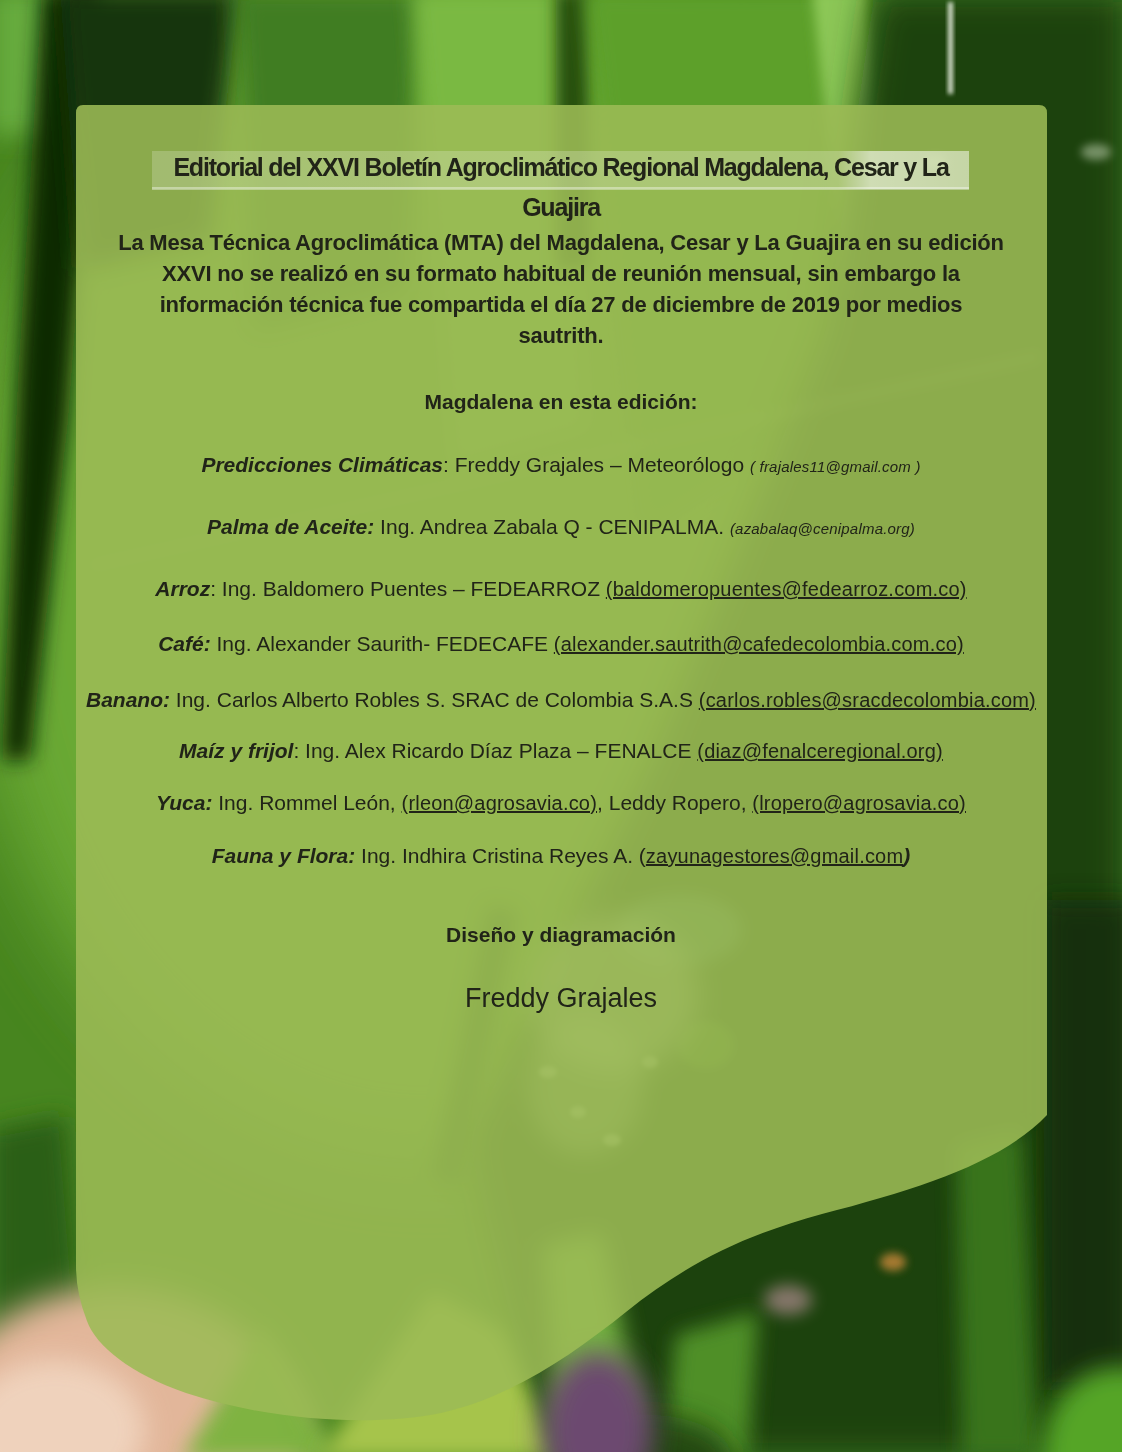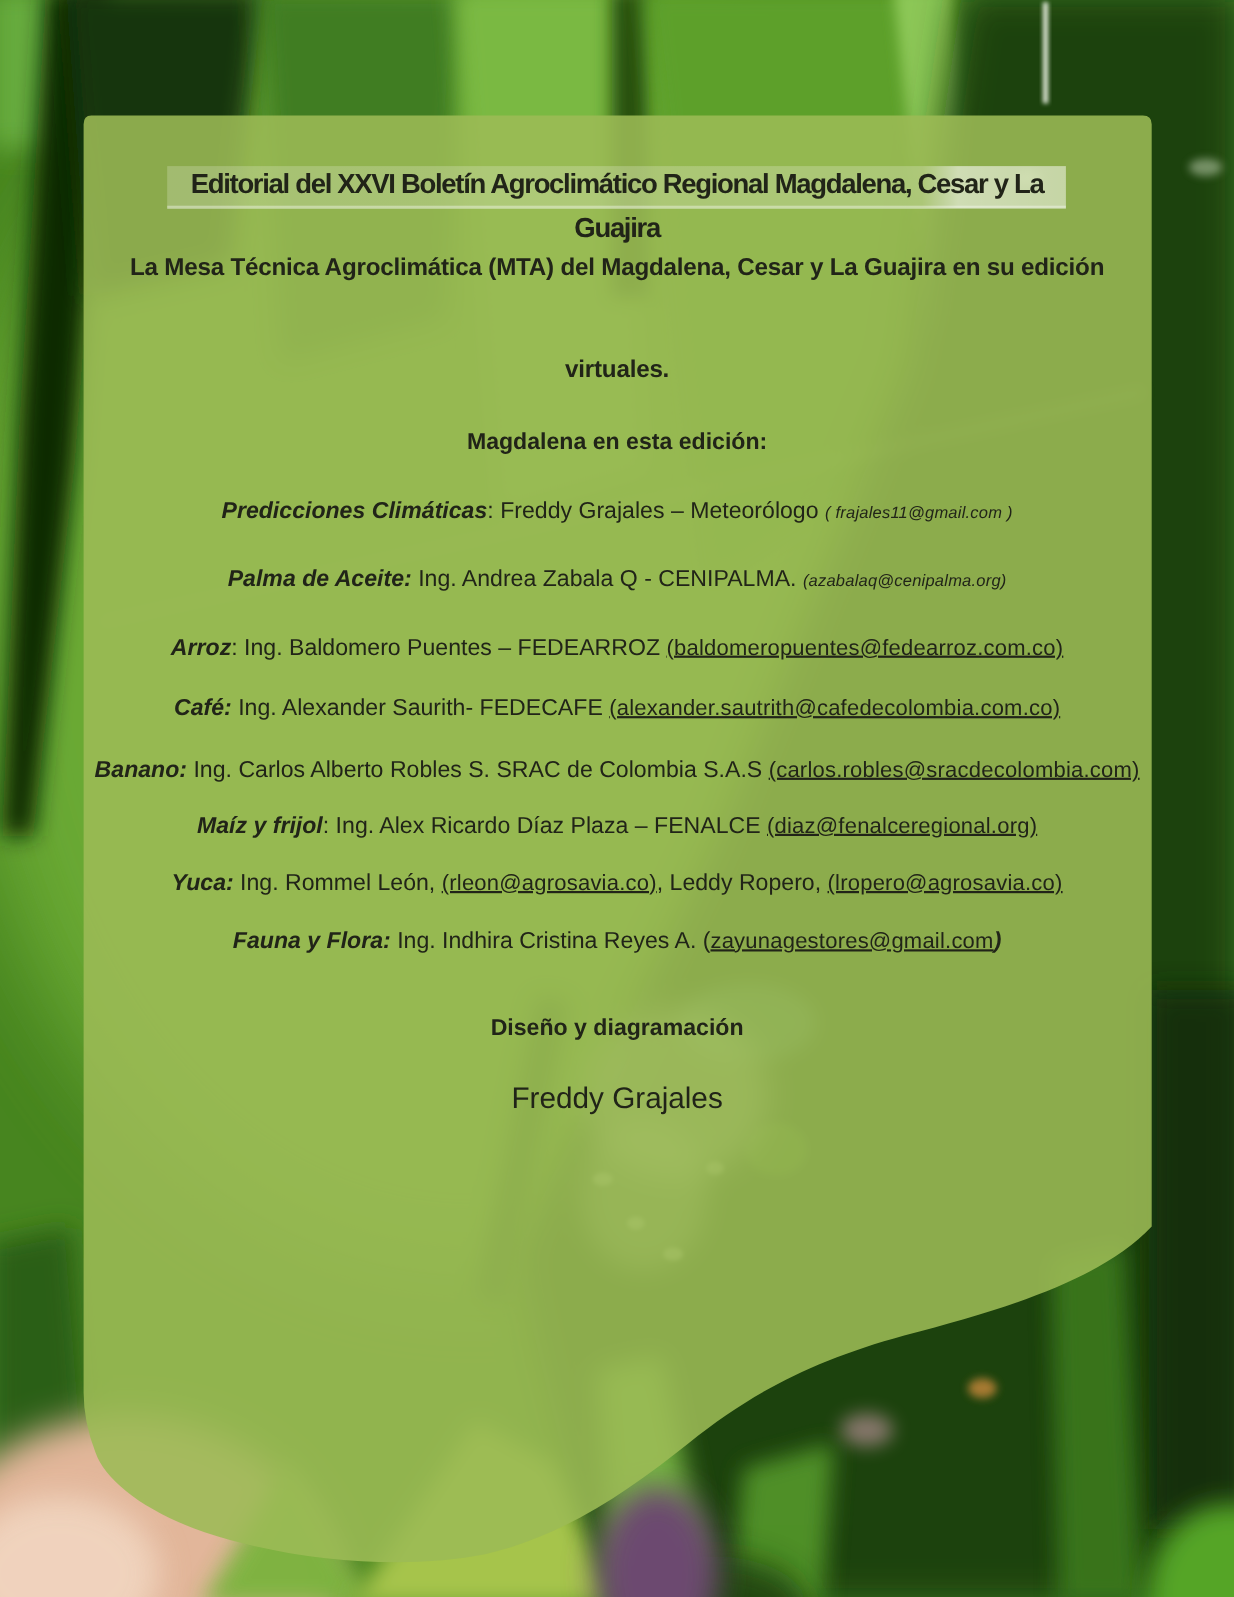--- a/index.html
+++ b/index.html
@@ -125,21 +125,23 @@
       <rect x="152" y="151" width="817" height="38" fill="url(#bandGrad)"></rect>
       <rect x="152" y="187" width="817" height="3" fill="#ffffff" opacity="0.38"></rect>
     </g>
   </svg>
 
   <div class="text-layer">
     <div class="line title" style="top:151px">Editorial del XXVI Boletín Agroclimático Regional Magdalena, Cesar y La</div>
     <div class="line para" style="top:227px">La Mesa Técnica Agroclimática (MTA) del Magdalena, Cesar y La Guajira en su edición</div>
 
     <div class="line title" style="top:191px">Guajira</div>
-    <div class="line para" style="top:320px">virtuales.</div>
+    <div class="line para" style="top:258px">XXVI no se realizó en su formato habitual de reunión mensual, sin embargo la</div>
+    <div class="line para" style="top:289px">información técnica fue compartida el día 27 de diciembre de 2019 por medios</div>
+    <div class="line para" style="top:320px">sautrith.</div>
 
     <div class="line heading" style="top:389px">Magdalena en esta edición:</div>
 
     <div id="contributors">
         <div class="line item" style="top: 452px;"><span class="b">Predicciones Climáticas</span><span class="r">: Freddy Grajales – Meteorólogo </span><span class="e">( frajales11@gmail.com )</span></div>
         <div class="line item" style="top: 514px;"><span class="b">Palma de Aceite:</span><span class="r"> Ing. Andrea Zabala Q - CENIPALMA. </span><span class="e">(azabalaq@cenipalma.org)</span></div>
         <div class="line item" style="top: 576px;"><span class="b">Arroz</span><span class="r">: Ing. Baldomero Puentes – FEDEARROZ </span><span class="eu">(baldomeropuentes@fedearroz.com.co)</span></div>
         <div class="line item" style="top: 631px;"><span class="b">Café:</span><span class="r"> Ing. Alexander Saurith- FEDECAFE </span><span class="eu">(alexander.sautrith@cafedecolombia.com.co)</span></div>
         <div class="line item" style="top: 687px;"><span class="b">Banano:</span><span class="r"> Ing. Carlos Alberto Robles S. SRAC de Colombia S.A.S </span><span class="eu">(carlos.robles@sracdecolombia.com)</span></div>
         <div class="line item" style="top: 738px;"><span class="b">Maíz y frijol</span><span class="r">: Ing. Alex Ricardo Díaz Plaza – FENALCE </span><span class="eu">(diaz@fenalceregional.org)</span></div>

